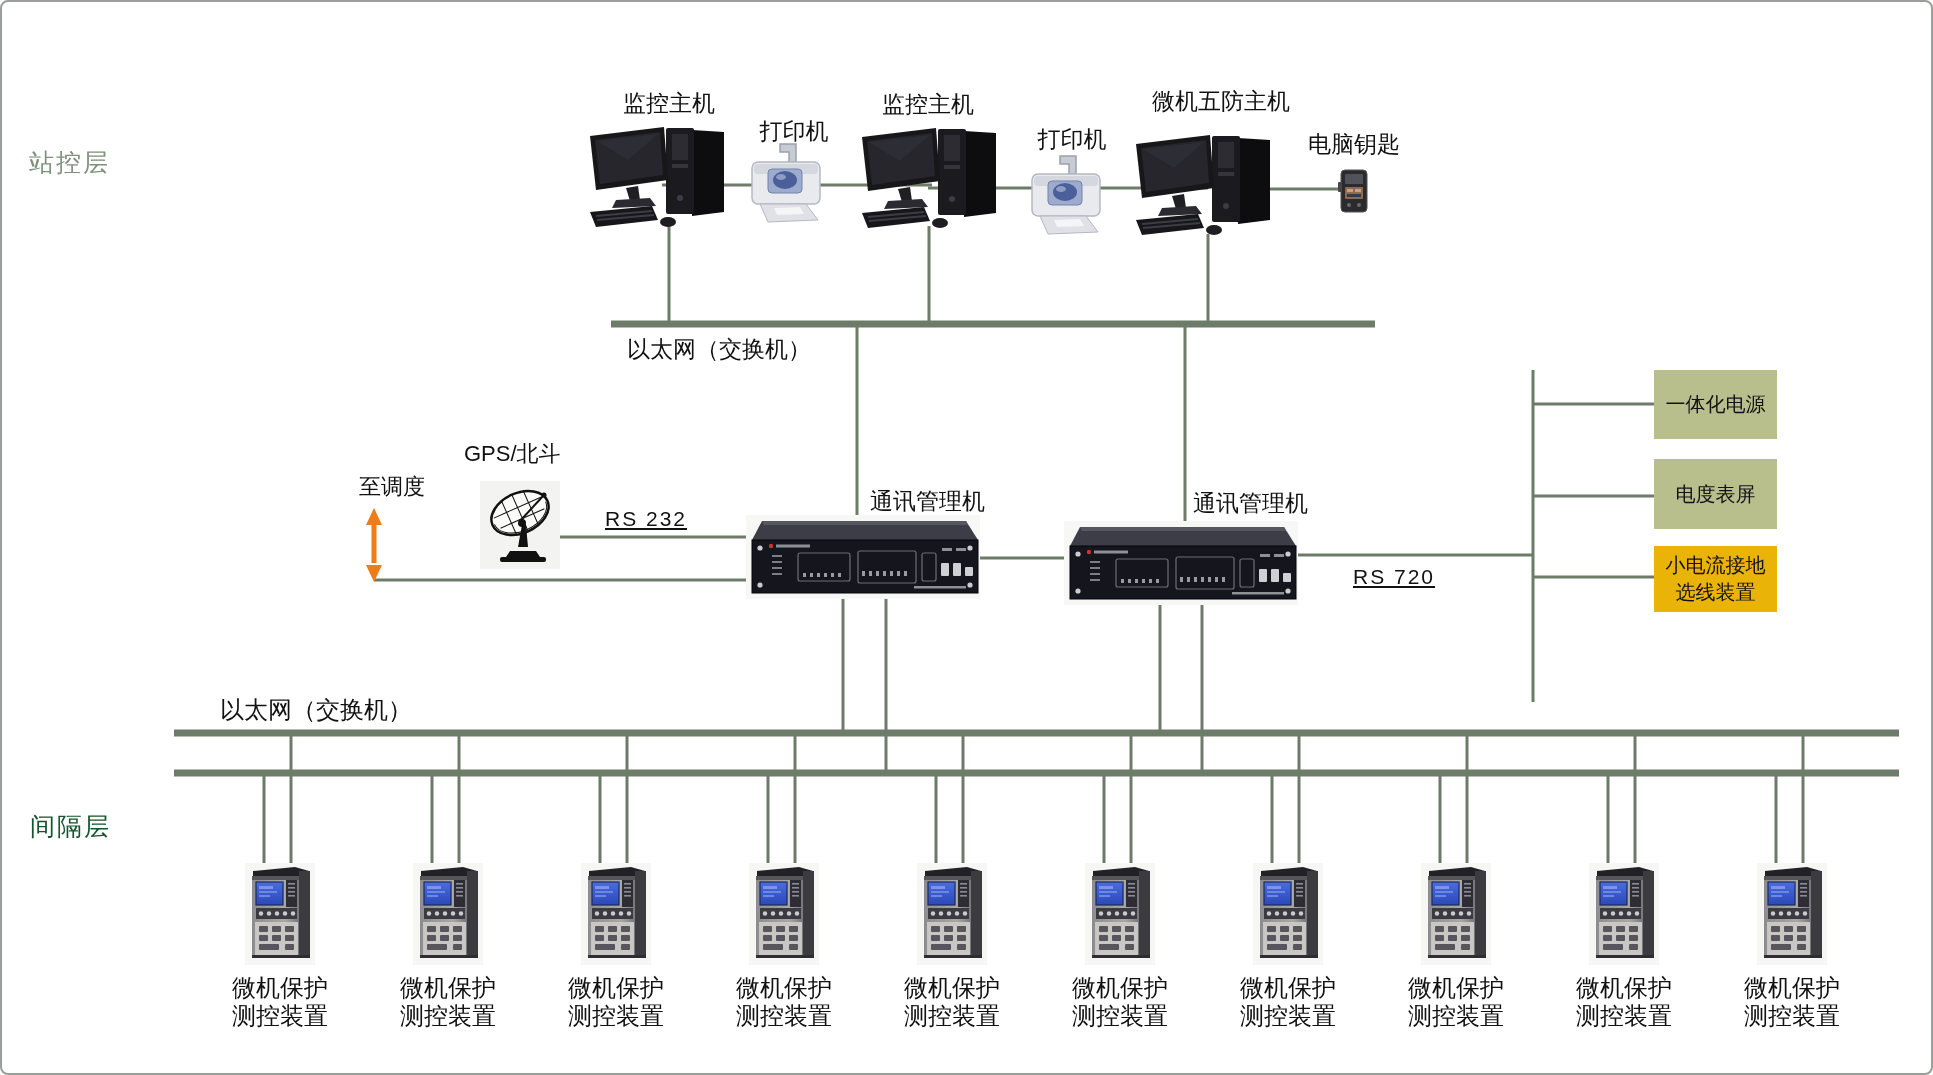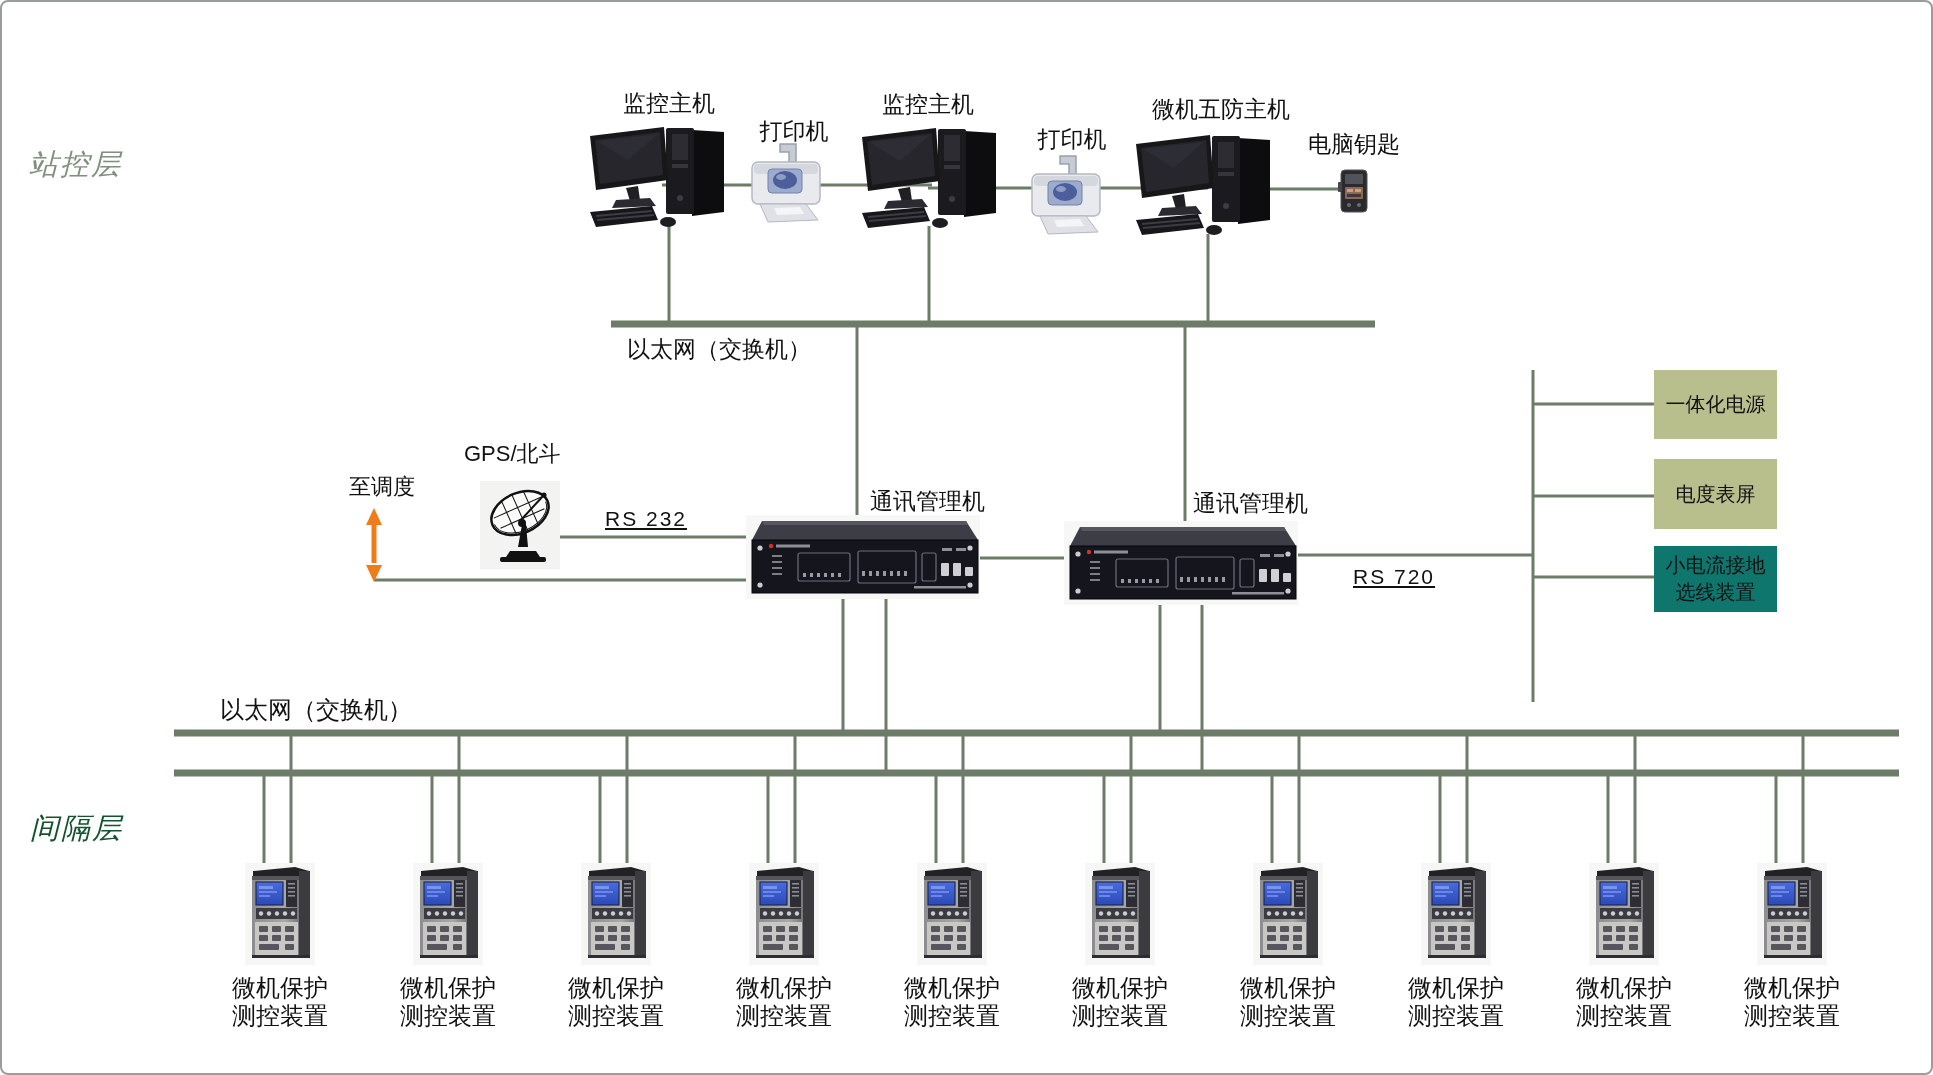--- a/index.html
+++ b/index.html
@@ -1,21 +1,21 @@
 <!DOCTYPE html>
 <html><head>
 <meta charset="utf-8">
 <style>
   html,body{margin:0;padding:0;background:#fff;font-family:"Liberation Sans","DejaVu Sans",sans-serif;}
   .canvas{position:relative;width:1933px;height:1075px;background:#ffffff;box-sizing:border-box;
           border:2px solid #9a9e9a;border-radius:8px;overflow:hidden;}
   .wires{position:absolute;left:0;top:0;width:1933px;height:1075px;}
   .lbl{position:absolute;white-space:nowrap;color:#111;line-height:1.15;}
   .lbl.center{transform:translateX(-50%);text-align:center;}
-  .layer-lbl{font-size:29px;letter-spacing:2px;font-style:italic;}
+  .layer-lbl{font-size:25px;letter-spacing:2px;}
   .node-lbl{font-size:23px;}
   .small-lbl{font-size:22px;}
   .mono-lbl{font-size:21px;letter-spacing:2px;text-decoration:underline;}
   .dev{position:absolute;}
   .panel{position:absolute;width:123px;display:flex;align-items:center;justify-content:center;
          text-align:center;font-size:20px;color:#111;line-height:1.35;}
   .bay-lbl-line{font-size:24px;color:#111;}
 </style>
 </head>
 <body>
@@ -254,38 +254,38 @@
       </svg>
   </div>
 
   <div class="lbl node-lbl center" style="left:1070px;top:124px">打印机</div>
   <div class="dev" style="left:1026px;top:152px">
     <svg width="78" height="84">
         <use href="#sym-printer"></use>
       </svg>
   </div>
 
-  <div class="lbl node-lbl center" style="left:1219px;top:94px">微机五防主机</div>
+  <div class="lbl node-lbl center" style="left:1219px;top:86px">微机五防主机</div>
   <div class="dev" style="left:1132px;top:126px">
     <svg width="150" height="112">
         <use href="#sym-computer"></use>
       </svg>
   </div>
 
   <div class="lbl node-lbl center" style="left:1352px;top:129px">电脑钥匙</div>
   <div class="dev" style="left:1336px;top:166px">
     <svg width="32" height="46">
         <use href="#sym-key"></use>
       </svg>
   </div>
 
   <div class="lbl node-lbl" style="left:625px;top:334px">以太网（交换机）</div>
   <div class="lbl" style="left:218px;top:694px;font-size:24px">以太网（交换机）</div>
 
-  <div class="lbl small-lbl" style="left:347px;top:472px">至调度</div>
+  <div class="lbl small-lbl" style="left:357px;top:472px">至调度</div>
   <div class="lbl small-lbl" style="left:462px;top:439px">GPS/北斗</div>
   <div class="dev" style="left:478px;top:479px">
     <svg width="80" height="88">
         <use href="#sym-satellite"></use>
       </svg>
   </div>
   <div class="lbl mono-lbl" style="left:603px;top:505px">RS 232</div>
 
   <div class="lbl node-lbl" style="left:868px;top:486px">通讯管理机</div>
   <div class="dev" style="left:744px;top:513px">
@@ -302,21 +302,21 @@
   </div>
 
   <div class="lbl mono-lbl" style="left:1351px;top:563px">RS 720</div>
 
   <div class="panel" style="left:1652px;top:457px;height:70px;background:#b8bf8d">
     <span>电度表屏</span>
   </div>
   <div class="panel" style="left:1652px;top:368px;height:69px;background:#b8bf8d">
     <span>一体化电源</span>
   </div>
-  <div class="panel" style="left:1652px;top:544px;height:66px;background:#0f766e;flex-direction:column">
+  <div class="panel" style="left:1652px;top:544px;height:66px;background:#eab308;flex-direction:column">
     <span>小电流接地</span>
     <span>选线装置</span>
   </div>
 
   <div id="bay-row">
       <div class="dev" style="left: 243px; top: 861px;"><svg width="70" height="102">
           <use href="#sym-bay"></use>
         </svg></div>
       <div class="lbl center" style="left: 278px; top: 972px;">
         <div class="bay-lbl-line">微机保护</div>

